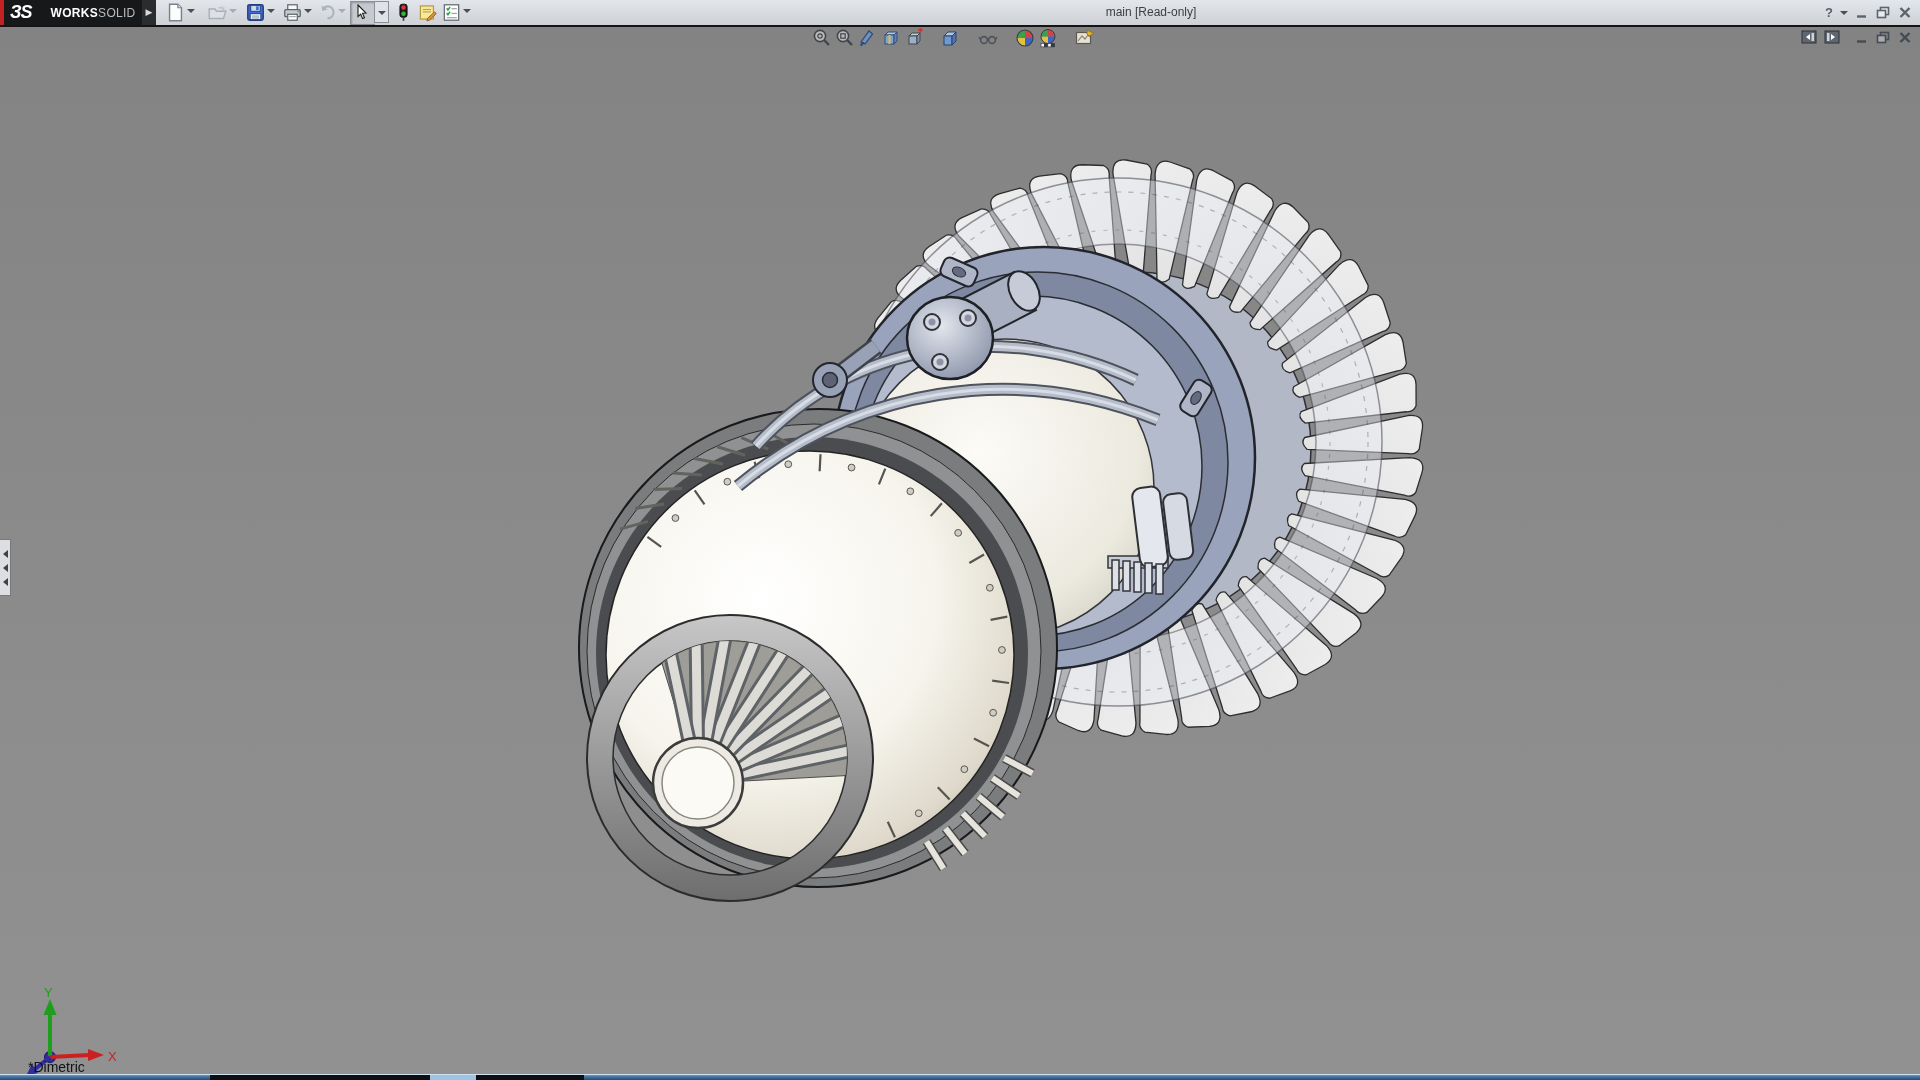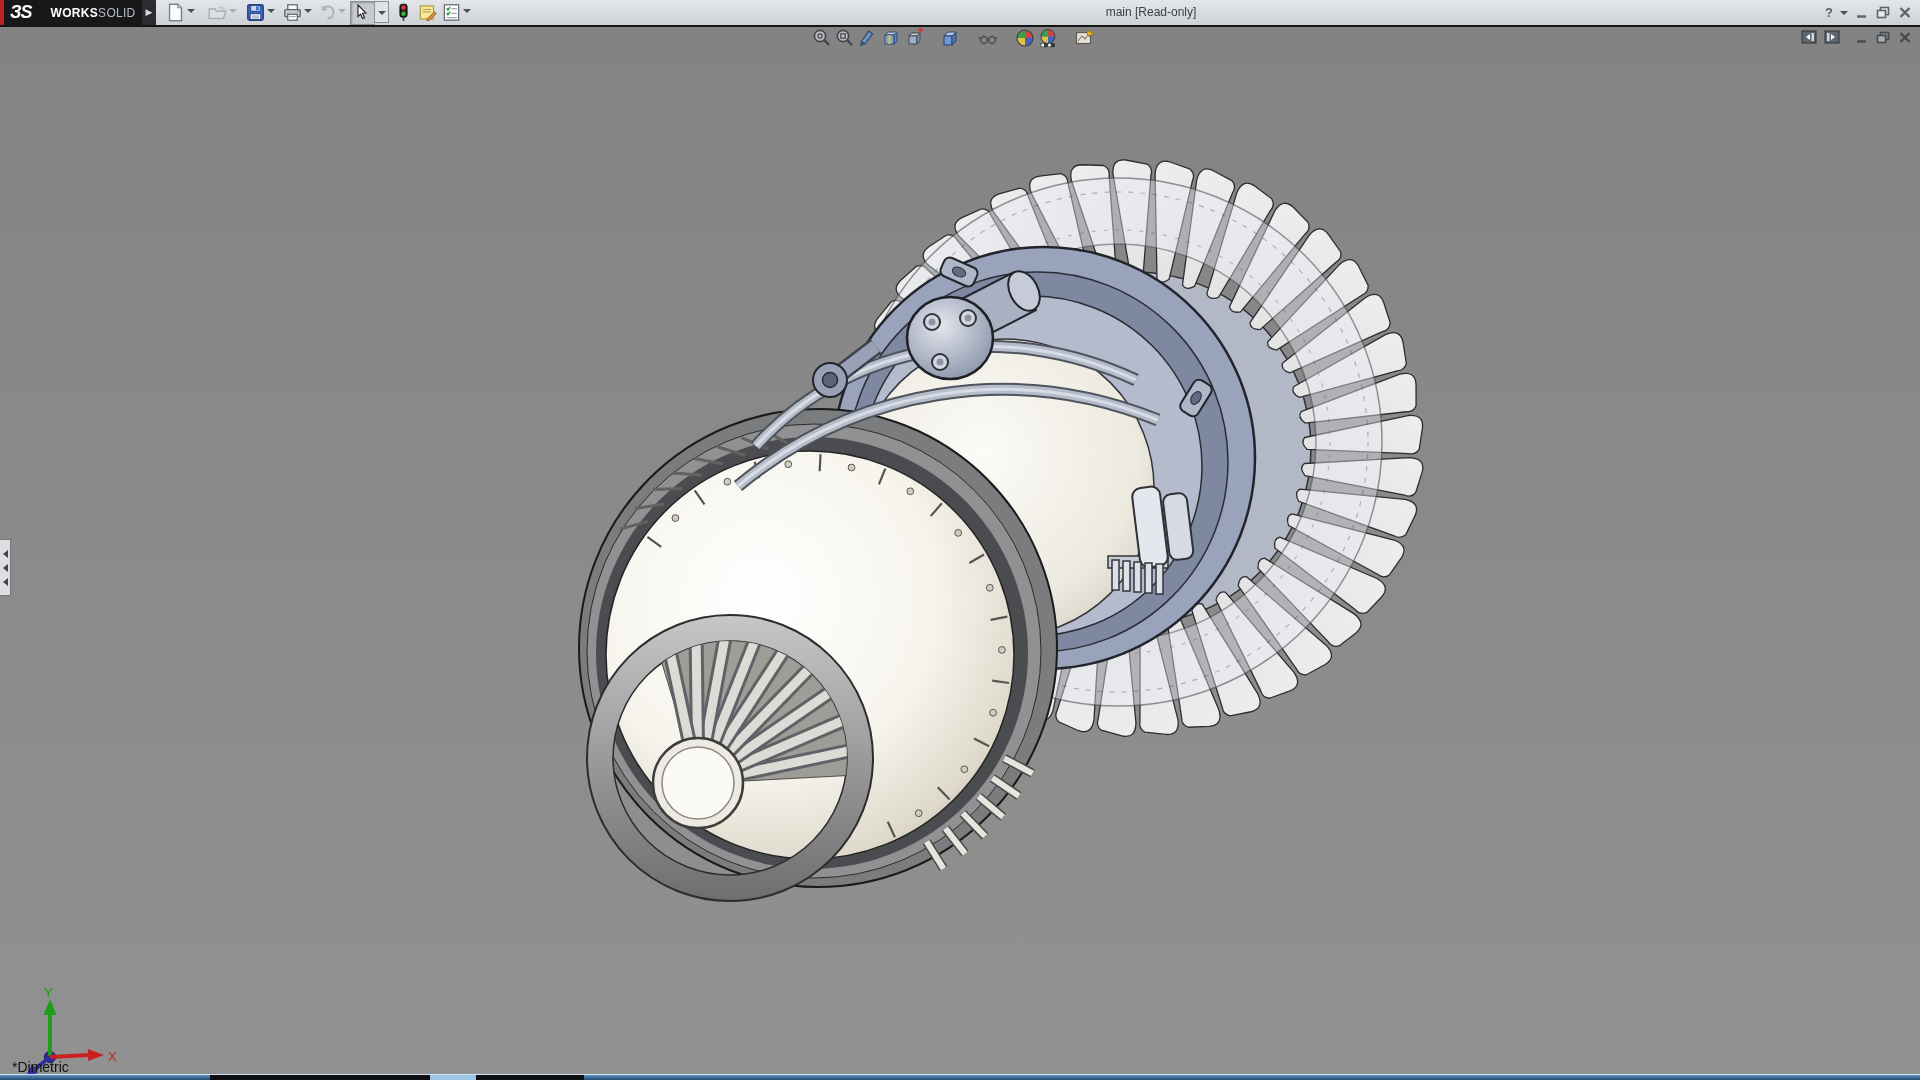--- a/index.html
+++ b/index.html
@@ -50,21 +50,21 @@
   .winbtn{display:inline-block;cursor:pointer;}
 
   
   #flyout-tab{position:absolute;left:0;top:512px;width:10px;height:55px;background:#dcdee1;
     border:1px solid #77797c;border-left:none;display:flex;flex-direction:column;
     justify-content:center;align-items:center;gap:6px;cursor:pointer;z-index:10;}
   #flyout-tab i{width:0;height:0;border-top:4px solid transparent;border-bottom:4px solid transparent;
     border-right:5px solid #3f4246;}
 
   
-  #view-label{position:absolute;left:12px;top:1032px;font-size:14px;color:#121212;z-index:10;text-align:center;}
+  #view-label{position:absolute;left:28px;top:1032px;font-size:14px;color:#121212;z-index:10;text-align:center;}
 
   
   #triad{position:absolute;left:8px;top:958px;z-index:10;}
 
   
   #engine{position:absolute;left:0;top:-27px;pointer-events:none;}
 
   
   #taskbar{position:absolute;left:0;bottom:0;width:1920px;height:6px;
     background:linear-gradient(180deg,#7ea6cb 0%,#3f6d9b 55%,#234a74 100%);z-index:60;}

